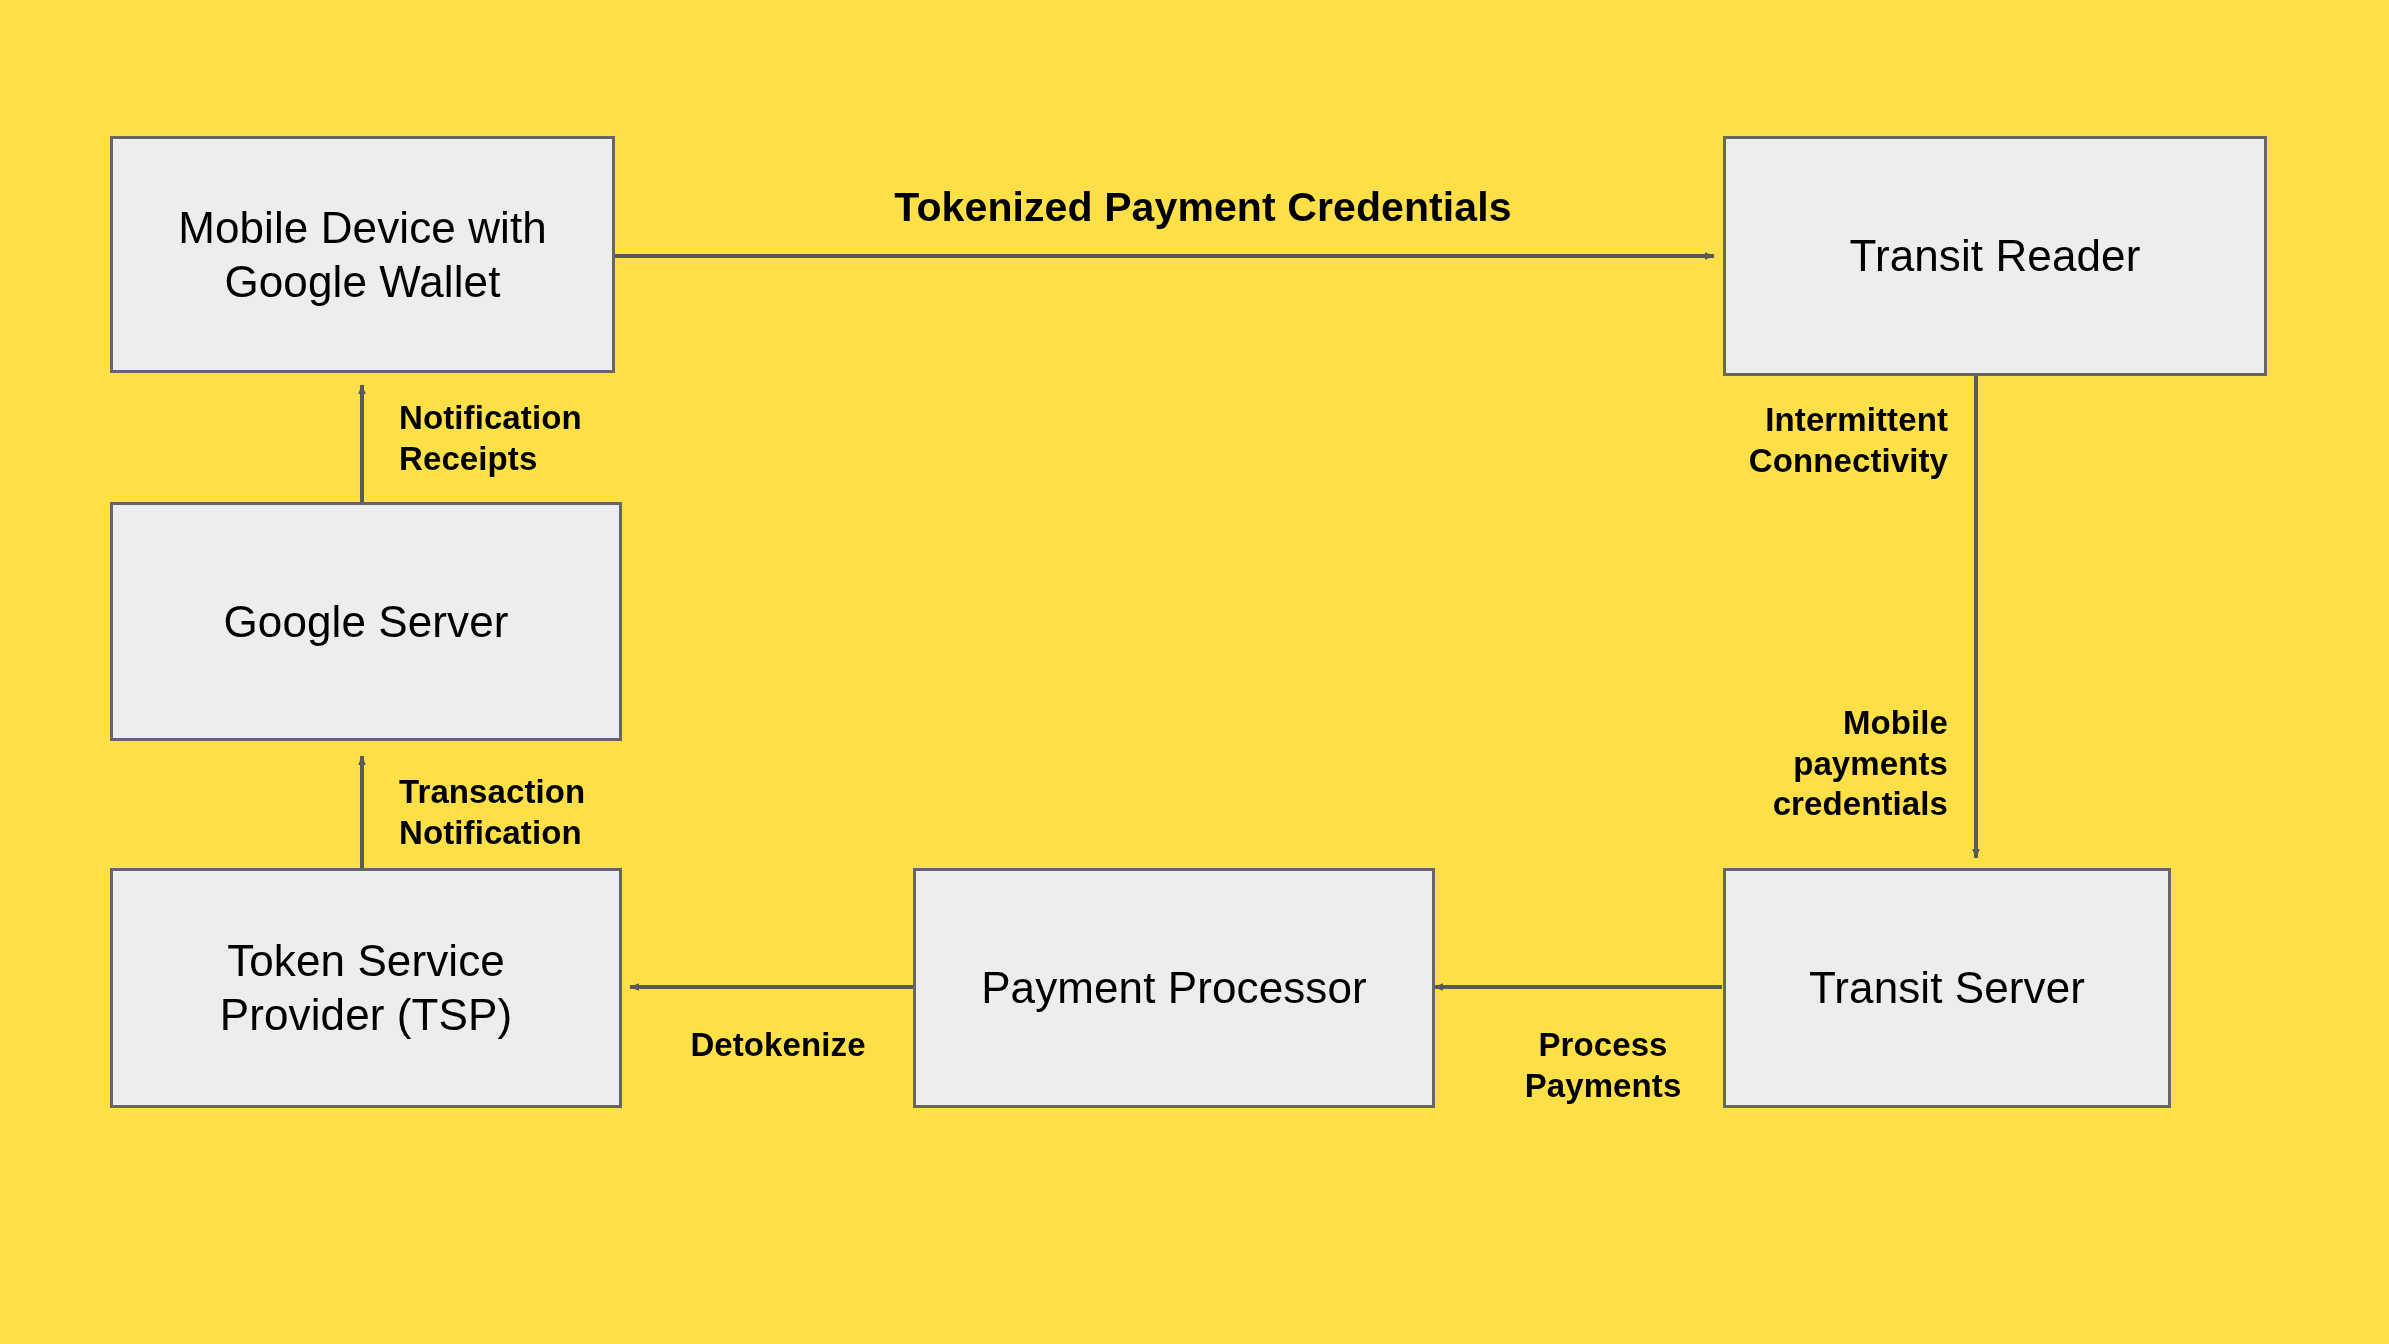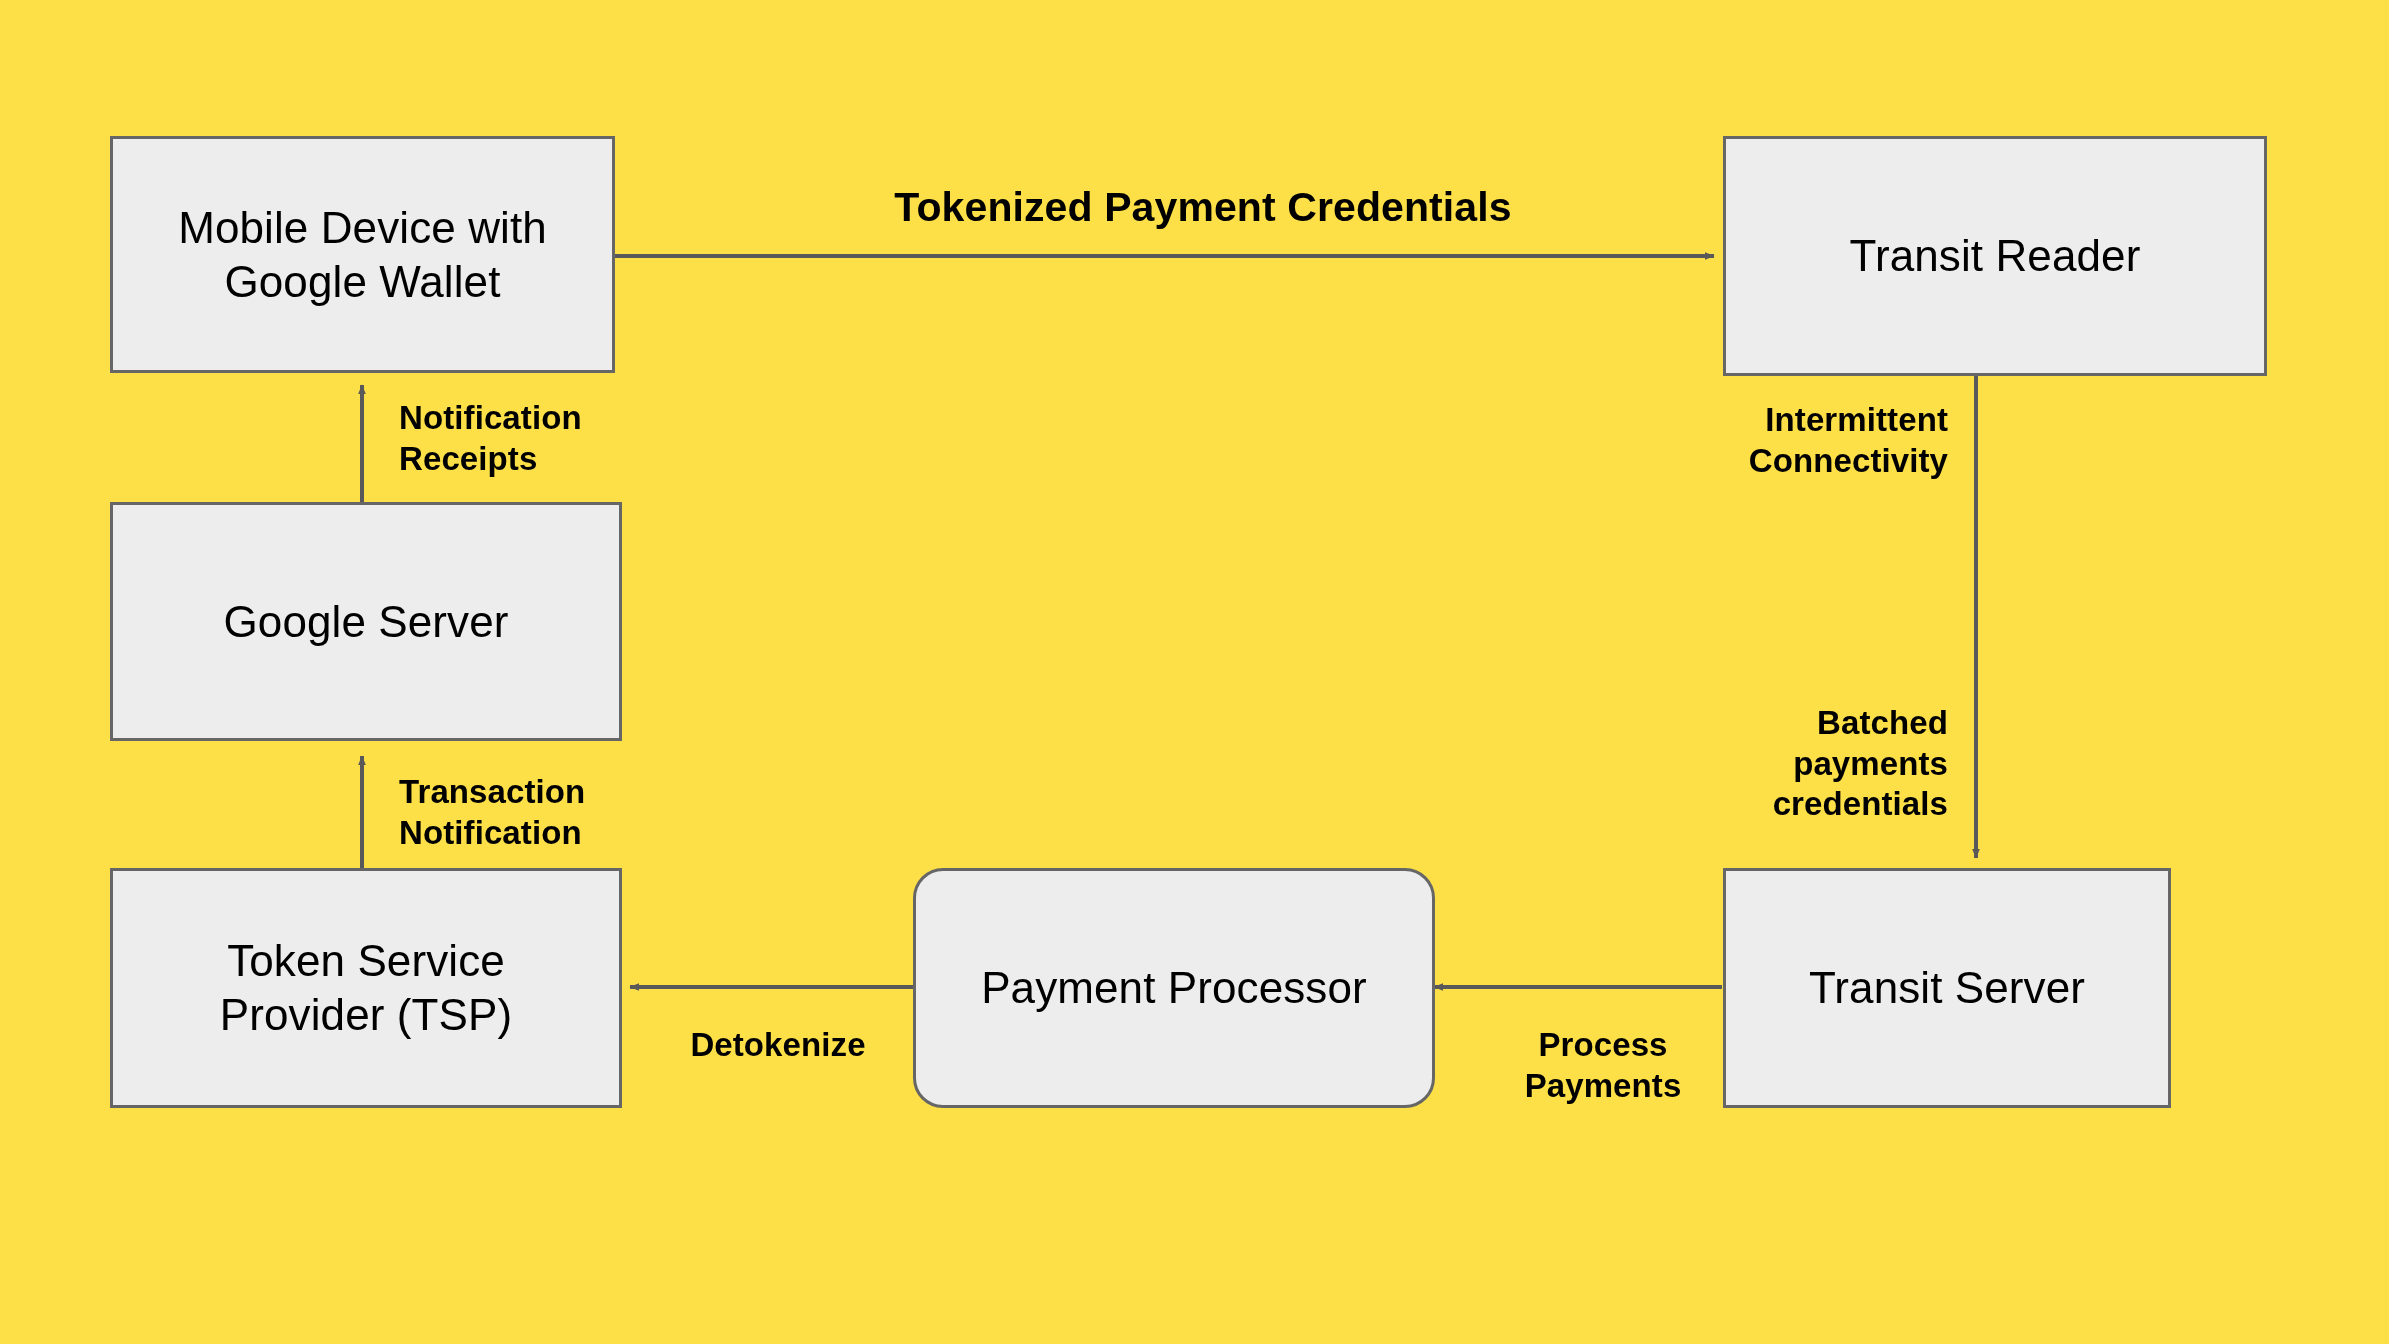--- a/index.html
+++ b/index.html
@@ -97,28 +97,28 @@
 
   <div class="node" style="left:1723px; top:136px; width:544px; height:240px;">Transit Reader</div>
 
   <div class="node" style="left:110px; top:502px; width:512px; height:239px;">Google Server</div>
 
   <div class="node" style="left:1723px; top:868px; width:448px; height:240px;">Transit Server</div>
 
   <div class="node" style="left:110px; top:868px; width:512px; height:240px;">Token Service
 Provider (TSP)</div>
 
-  <div class="node" style="left:913px; top:868px; width:522px; height:240px;border-radius:30px;">Payment Processor</div>
+  <div class="node" style="left:913px; top:868px; width:522px; height:240px;">Payment Processor</div>
 
   <div class="edge-label lbl-center" style="left:1203px; top:182px; font-size:41px;">Tokenized Payment Credentials</div>
 
   <div class="edge-label lbl-right" style="left:1948px; top:400px;text-align:right;">Intermittent
 Connectivity</div>
 
-  <div class="edge-label lbl-right" style="left:1948px; top:703px;">Batched
+  <div class="edge-label lbl-right" style="left:1948px; top:703px;">Mobile
 payments
 credentials</div>
 
   <div class="edge-label lbl-center" style="left:1603px; top:1025px;">Process
 Payments</div>
 
   <div class="edge-label lbl-center" style="left:778px; top:1025px;">Detokenize</div>
 
   <div class="edge-label lbl-left" style="left:399px; top:772px;">Transaction
 Notification</div>

